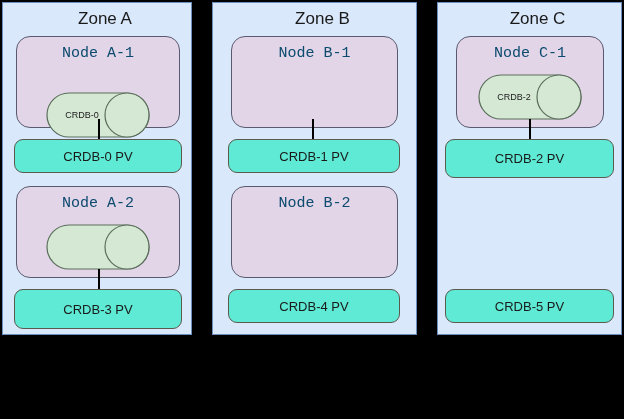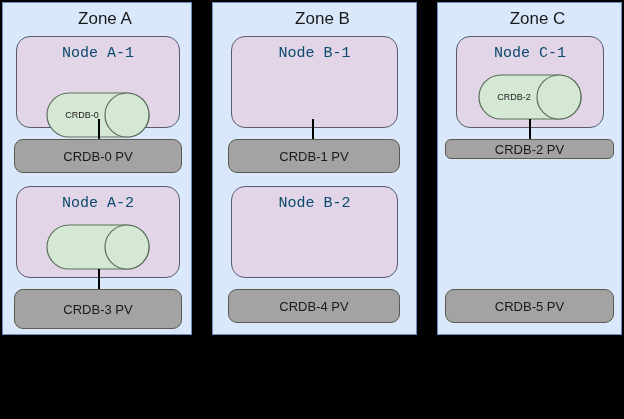--- a/index.html
+++ b/index.html
@@ -80,21 +80,21 @@
     justify-content: center;
     font-size: 9px;
     color: #1a1a1a;
     white-space: nowrap;
     pointer-events: none;
   }
 
   
   .pv {
     position: absolute;
-    background: #a3a3a3;
+    background: #5eead4;
     border: 1px solid #5a5a4e;
     border-radius: 9px;
     box-sizing: border-box;
     display: flex;
     align-items: center;
     justify-content: center;
     font-size: 13px;
     color: #1a1a1a;
     white-space: nowrap;
   }
@@ -164,17 +164,17 @@
     <div class="node-title">Node C-1</div>
   </div>
   <div class="cyl" style="left:478px; top:74px; width:104px; height:46px;">
     <svg width="104" height="46" viewBox="0 0 104 46">
       <path d="M 23,1 L 81,1 A 22,22 0 0 1 81,45 L 23,45 A 22,22 0 0 1 23,1 Z" fill="#d5e8d4" stroke="#5a6e5a" stroke-width="1.2"></path>
       <ellipse cx="81" cy="23" rx="22" ry="22" fill="#d5e8d4" stroke="#5a6e5a" stroke-width="1.2"></ellipse>
     </svg>
     <div class="cyl-label" style="width:72px;">CRDB-2</div>
   </div>
   <div class="connector" style="left:529px; top:119px; height:21px;"></div>
-  <div class="pv" style="left:445px; top:139px; width:169px; height:20px;border-radius:6px;">CRDB-2 PV</div>
+  <div class="pv" style="left:445px; top:139px; width:169px; height:39px;">CRDB-2 PV</div>
 
   <div class="pv" style="left:445px; top:289px; width:169px; height:34px;">CRDB-5 PV</div>
 
 </div>
 
 </body></html>

